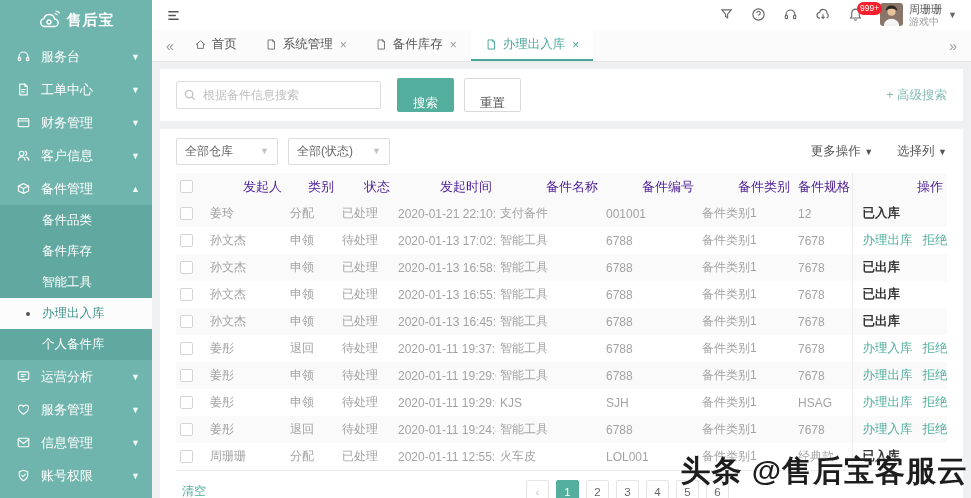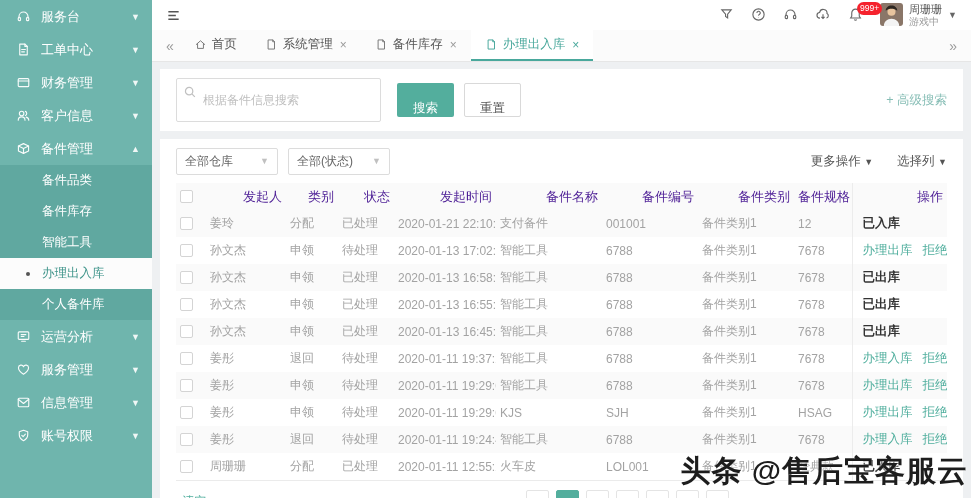--- a/index.html
+++ b/index.html
@@ -40,21 +40,21 @@
   .tab { display:flex; align-items:center; gap:5px; padding:0 14px; font-size:12.5px; color:#555; border-bottom:2px solid transparent; cursor:pointer; }
   .tab .ticon { width:13px; height:13px; color:#777; }
   .tab .tab-close { font-size:12px; color:#999; margin-left:2px; }
   .tab.active { color:#49a89c; border-bottom-color:#49a89c; background:#fff; }
   .tab.active .ticon, .tab.active .tab-close { color:#49a89c; }
 
   
   .content { flex:1; padding:7px 8px 0; display:flex; flex-direction:column; overflow:hidden; }
   .search-card { background:#fff; padding:9px 16px; display:flex; align-items:center; flex:none; }
   .search-wrap { position:relative; }
-  .search-input { width:205px; height:44px; border:1px solid #dcdcdc; border-radius:2px; padding:0 8px 0 26px; font-size:12px; color:#555; outline:none; font-family:inherit; }
+  .search-input { width:205px; height:28px; border:1px solid #dcdcdc; border-radius:2px; padding:0 8px 0 26px; font-size:12px; color:#555; outline:none; font-family:inherit; }
   .search-input::placeholder { color:#bfbfbf; }
   .search-glyph { position:absolute; left:7px; top:7px; width:14px; height:14px; color:#c0c0c0; }
   .btn { height:28px; padding:16px 15px; border-radius:2px; font-size:12.5px; cursor:pointer; border:1px solid transparent; font-family:inherit; }
   .btn-primary { background:#53ae9d; color:#fff; margin-left:16px; }
   .btn-default { background:#fff; color:#555; border-color:#d9d9d9; margin-left:10px; }
   .adv-search { margin-left:auto; color:#86bdb5; font-size:12.5px; cursor:pointer; }
 
   .main-card { background:#fff; margin-top:8px; flex:1; padding:8px 16px 0; display:flex; flex-direction:column; overflow:hidden; }
   .filter-row { display:flex; align-items:center; flex:none; height:28px; margin-bottom:8px; }
   .select { width:102px; height:27px; border:1px solid #dcdcdc; border-radius:2px; display:flex; align-items:center; padding:0 8px; color:#666; cursor:pointer; margin-right:10px; background:#fff; }
@@ -86,20 +86,28 @@
   .page-btn.prev { color:#c5c5c5; }
   .page-btn.active { background:#53ae9d; border-color:#53ae9d; color:#fff; }
 
   
   .watermark { position:absolute; right:3px; bottom:6px; font-size:30px; font-weight:bold; color:#1d1d1d; letter-spacing:1px; z-index:20; text-shadow:0 0 3px rgba(255,255,255,.85); white-space:nowrap; pointer-events:none; }
 </style>
 </head>
 <body>
 
 <div class="sidebar">
+  <div class="logo">
+    <svg width="24" height="20" viewBox="0 0 24 20" fill="none" stroke="#fff" stroke-width="1.4">
+      <path d="M6.5 16.5a4 4 0 0 1-.6-7.9A5.5 5.5 0 0 1 16.6 9a3.6 3.6 0 0 1-.4 7.5z"></path>
+      <circle cx="11" cy="12" r="2"></circle>
+      <path d="M16.5 3.5a4.5 4.5 0 0 1 3 1.6M17.5 1a7 7 0 0 1 4.5 2.4" stroke-width="1.2"></path>
+    </svg>
+    <span class="logo-text">售后宝</span>
+  </div>
 
     <div class="menu-item">
       <span class="micon">
         <svg width="100%" height="100%" viewBox="0 0 16 16" fill="none" stroke="currentColor" stroke-width="1.2" stroke-linecap="round" stroke-linejoin="round">
           <path d="M3.2 9.5V8a4.8 4.8 0 0 1 9.6 0v1.5"></path>
           <rect x="2.4" y="8.8" width="2.4" height="3.6" rx="1"></rect>
           <rect x="11.2" y="8.8" width="2.4" height="3.6" rx="1"></rect>
         </svg>
       </span>
       <span>服务台</span>

